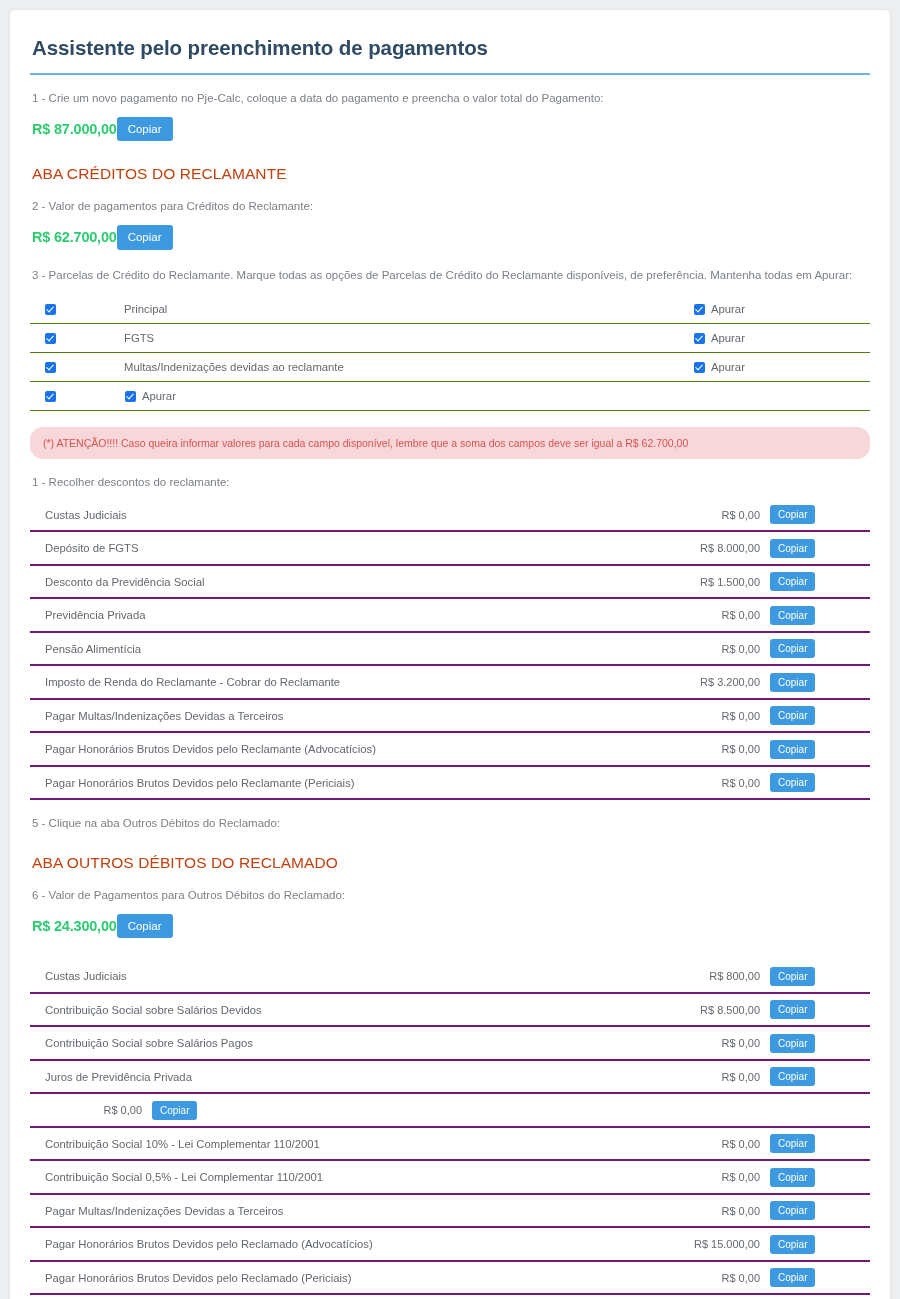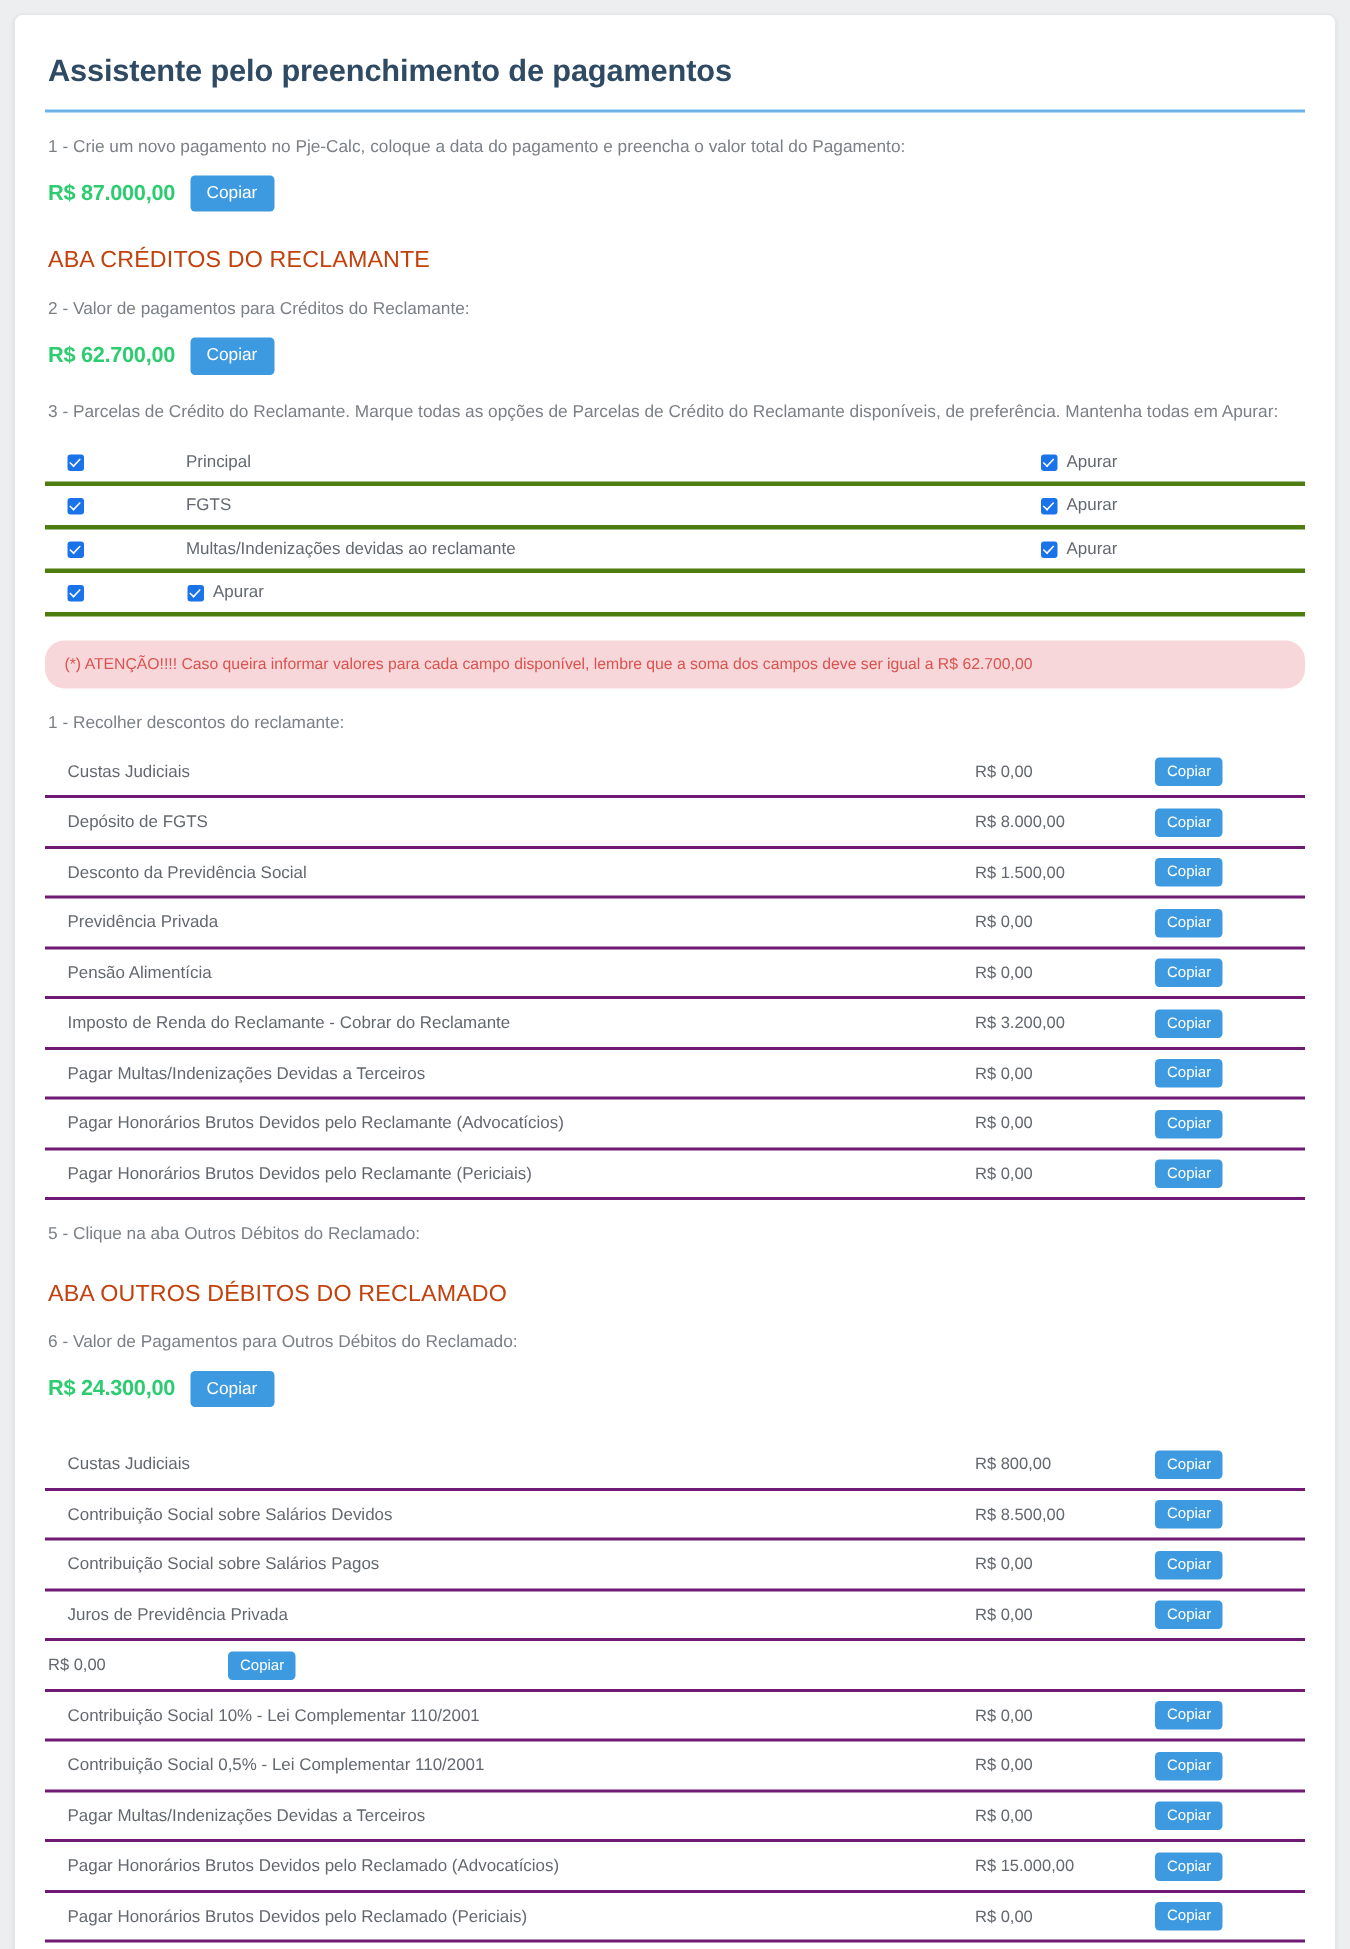--- a/index.html
+++ b/index.html
@@ -42,21 +42,20 @@
     font-size: 11.5px;
     color: #7b8087;
     padding: 15px 0 0 2px;
     line-height: 1.45;
   }
 
   
   .value-row {
     display: flex;
     align-items: center;
-    gap: 10px;
     padding: 10px 0 2px 2px;
   }
   .value-amount {
     font-size: 14.5px;
     font-weight: bold;
     color: #2ecc71;
     letter-spacing: -0.2px;
   }
   .btn-copy {
     background: #3d9ae0;
@@ -85,21 +84,21 @@
     margin: 0;
   }
 
   
   .check-table {
     margin-top: 12px;
   }
   .check-row {
     display: flex;
     align-items: center;
-    border-bottom: 3px solid #4d7c0f;
+    border-bottom: 1px solid #4d7c0f;
     height: 29px;
     padding: 0 2px;
   }
   .check-row:first-child { border-top: none; }
   .cb-cell-left {
     width: 92px;
     display: flex;
     align-items: center;
     padding-left: 13px;
   }
@@ -164,21 +163,21 @@
   }
   .money-label {
     flex: 1;
     font-size: 11.3px;
     color: #63686f;
     padding-left: 13px;
   }
   .money-value {
     font-size: 11px;
     color: #63686f;
-    text-align: left;
+    text-align: right;
     width: 120px;
     padding-right: 10px;
     white-space: nowrap;
   }
   .money-btn-cell {
     width: 98px;
     display: flex;
     justify-content: flex-start;
   }
 

